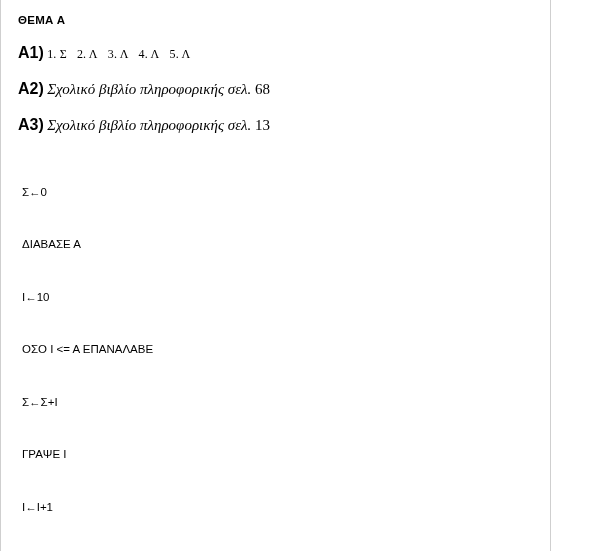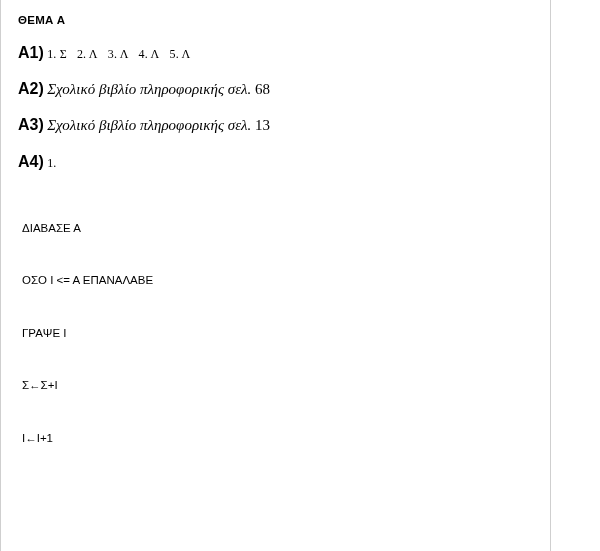--- a/index.html
+++ b/index.html
@@ -96,30 +96,28 @@
   <div class="qline">
     <span class="qlabel">Α2)</span>
     <span class="qtext-serif"><span>Σχολικό βιβλίο πληροφορικής σελ.</span> <span class="plain">68</span></span>
   </div>
 
   <div class="qline">
     <span class="qlabel">Α3)</span>
     <span class="qtext-serif"><span>Σχολικό βιβλίο πληροφορικής σελ.</span> <span class="plain">13</span></span>
   </div>
 
-  <div class="qline">
-    <span class="qlabel">Α4)</span>
-    <span class="answers">1.</span>
-  </div>
 
   <div class="code">
+    <div class="code-line">Σ←0</div>
     <div class="code-line">ΔΙΑΒΑΣΕ Α</div>
+    <div class="code-line">Ι←10</div>
     <div class="code-line">ΟΣΟ Ι &lt;= Α ΕΠΑΝΑΛΑΒΕ</div>
+    <div class="code-line">Σ←Σ+Ι</div>
     <div class="code-line">ΓΡΑΨΕ Ι</div>
-    <div class="code-line">Σ←Σ+Ι</div>
     <div class="code-line">Ι←Ι+1</div>
     
     
     
     
     
     
     
     
     

